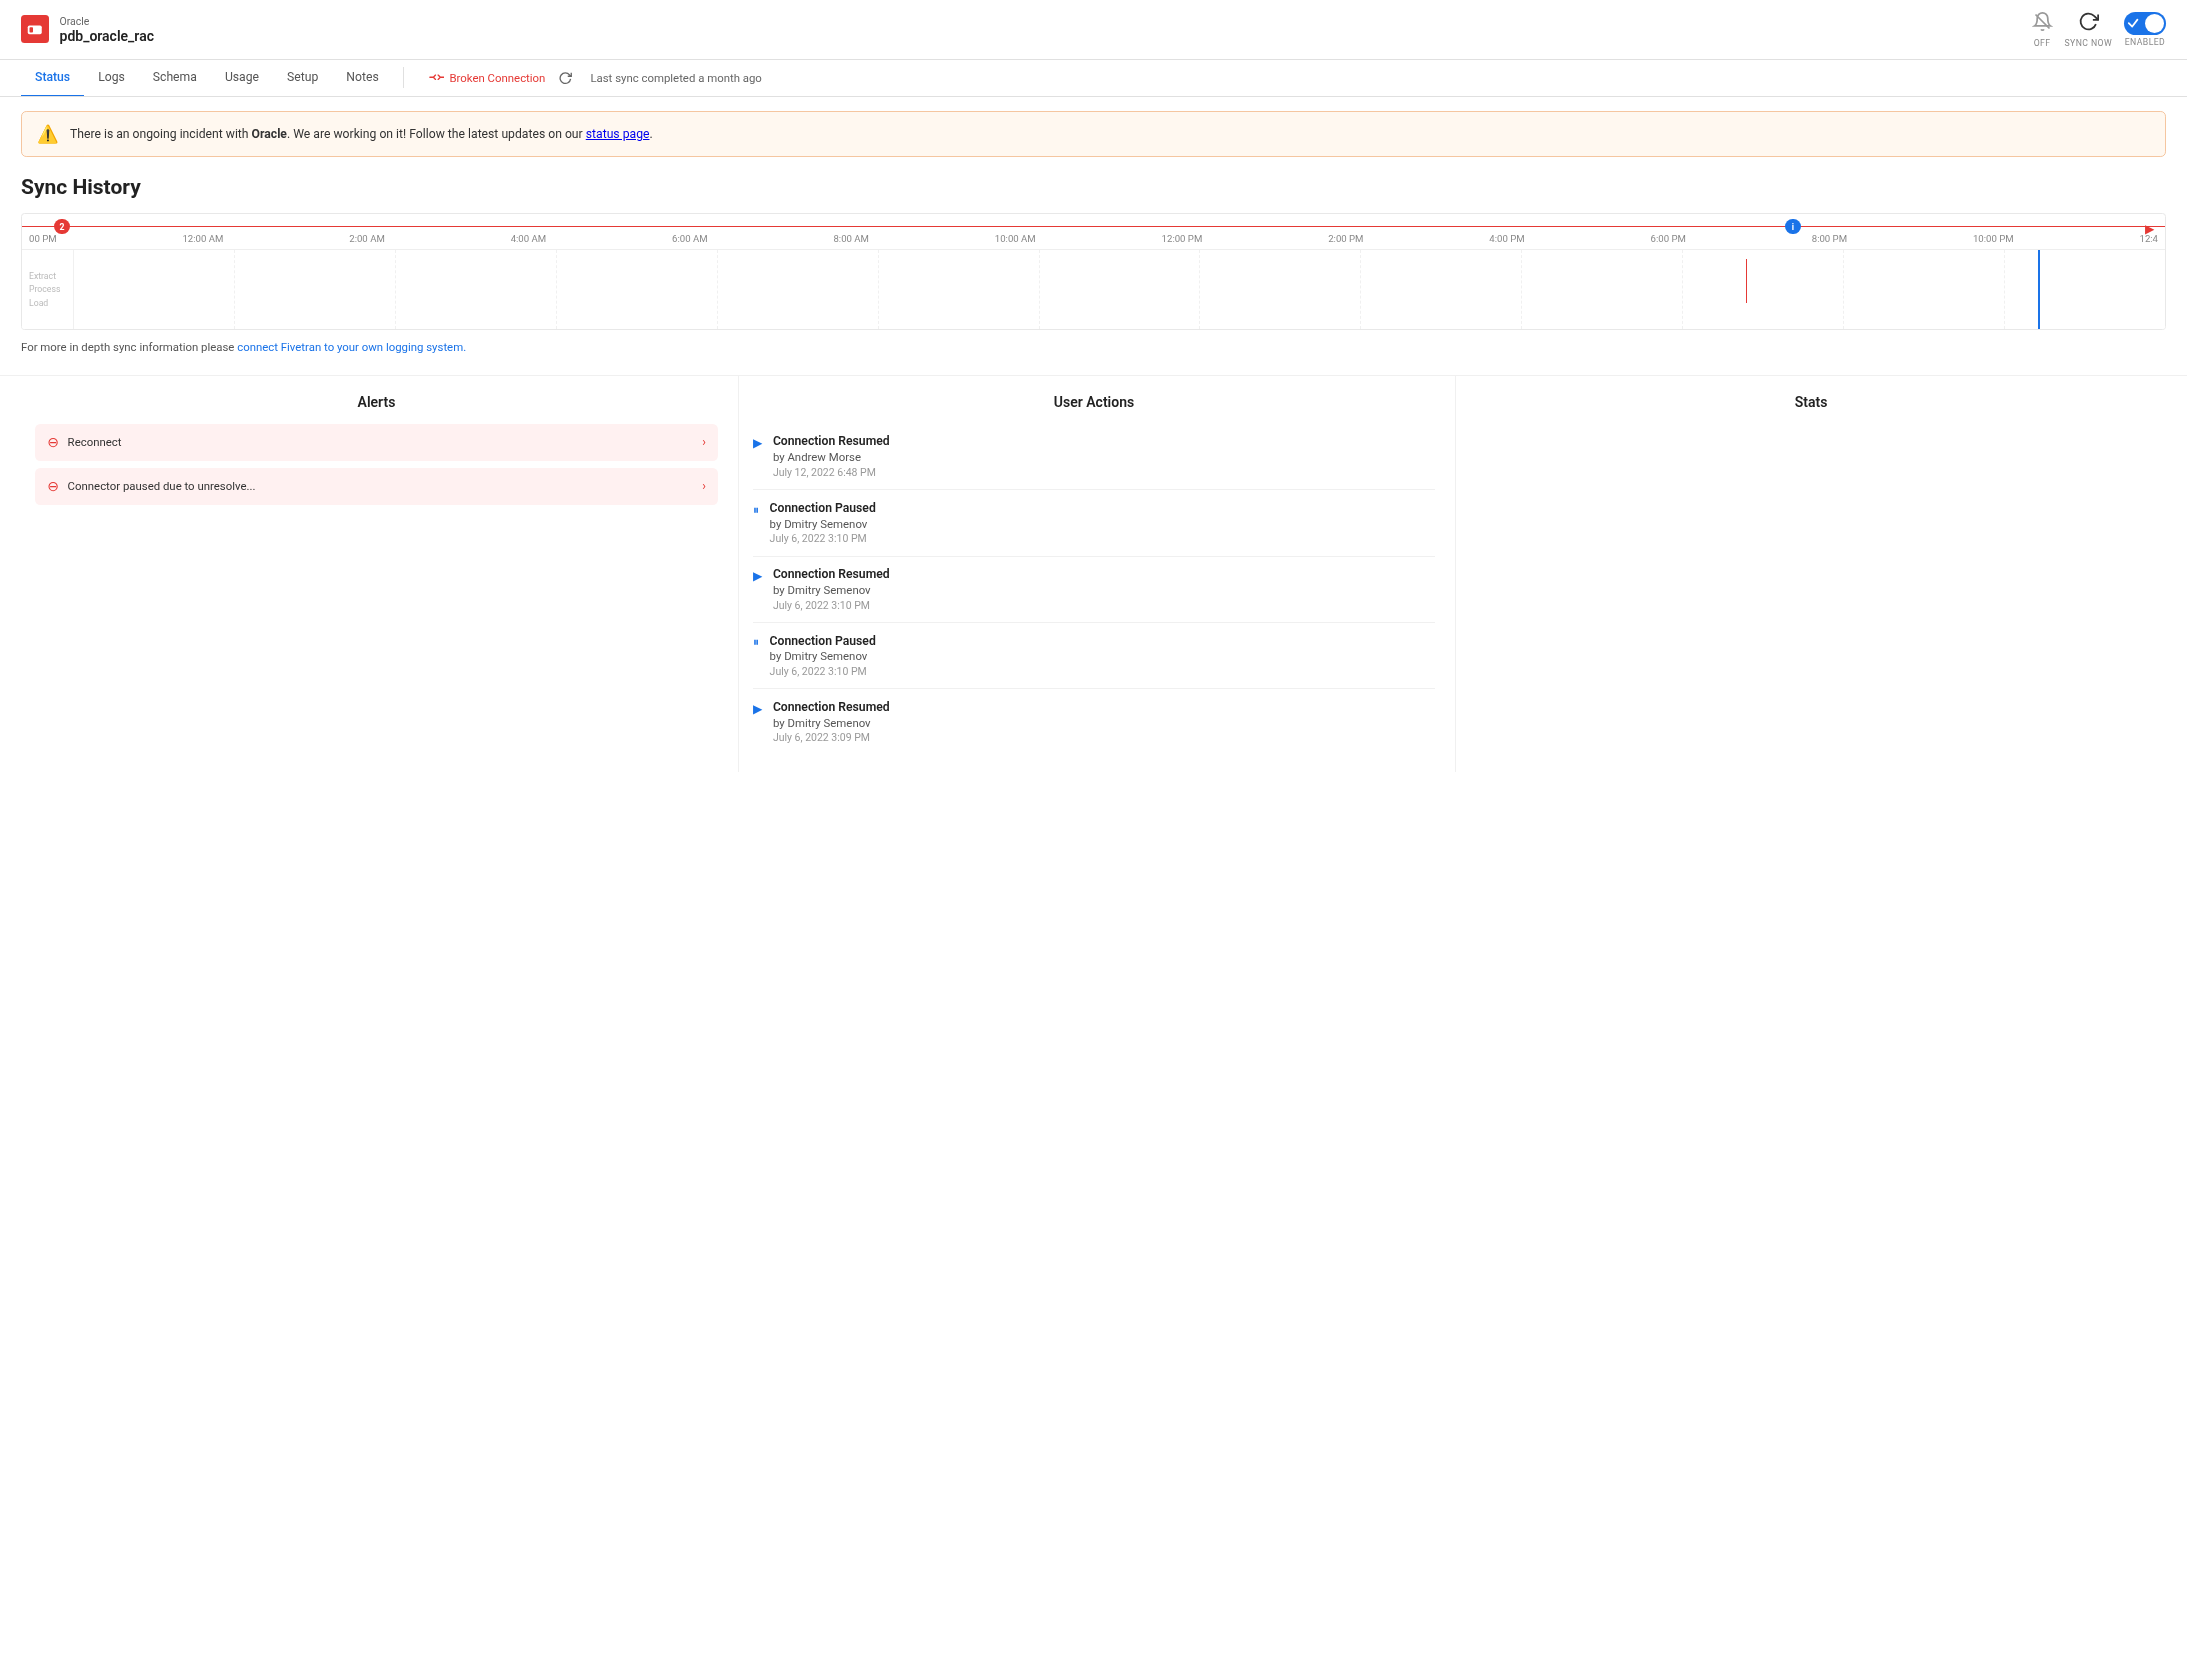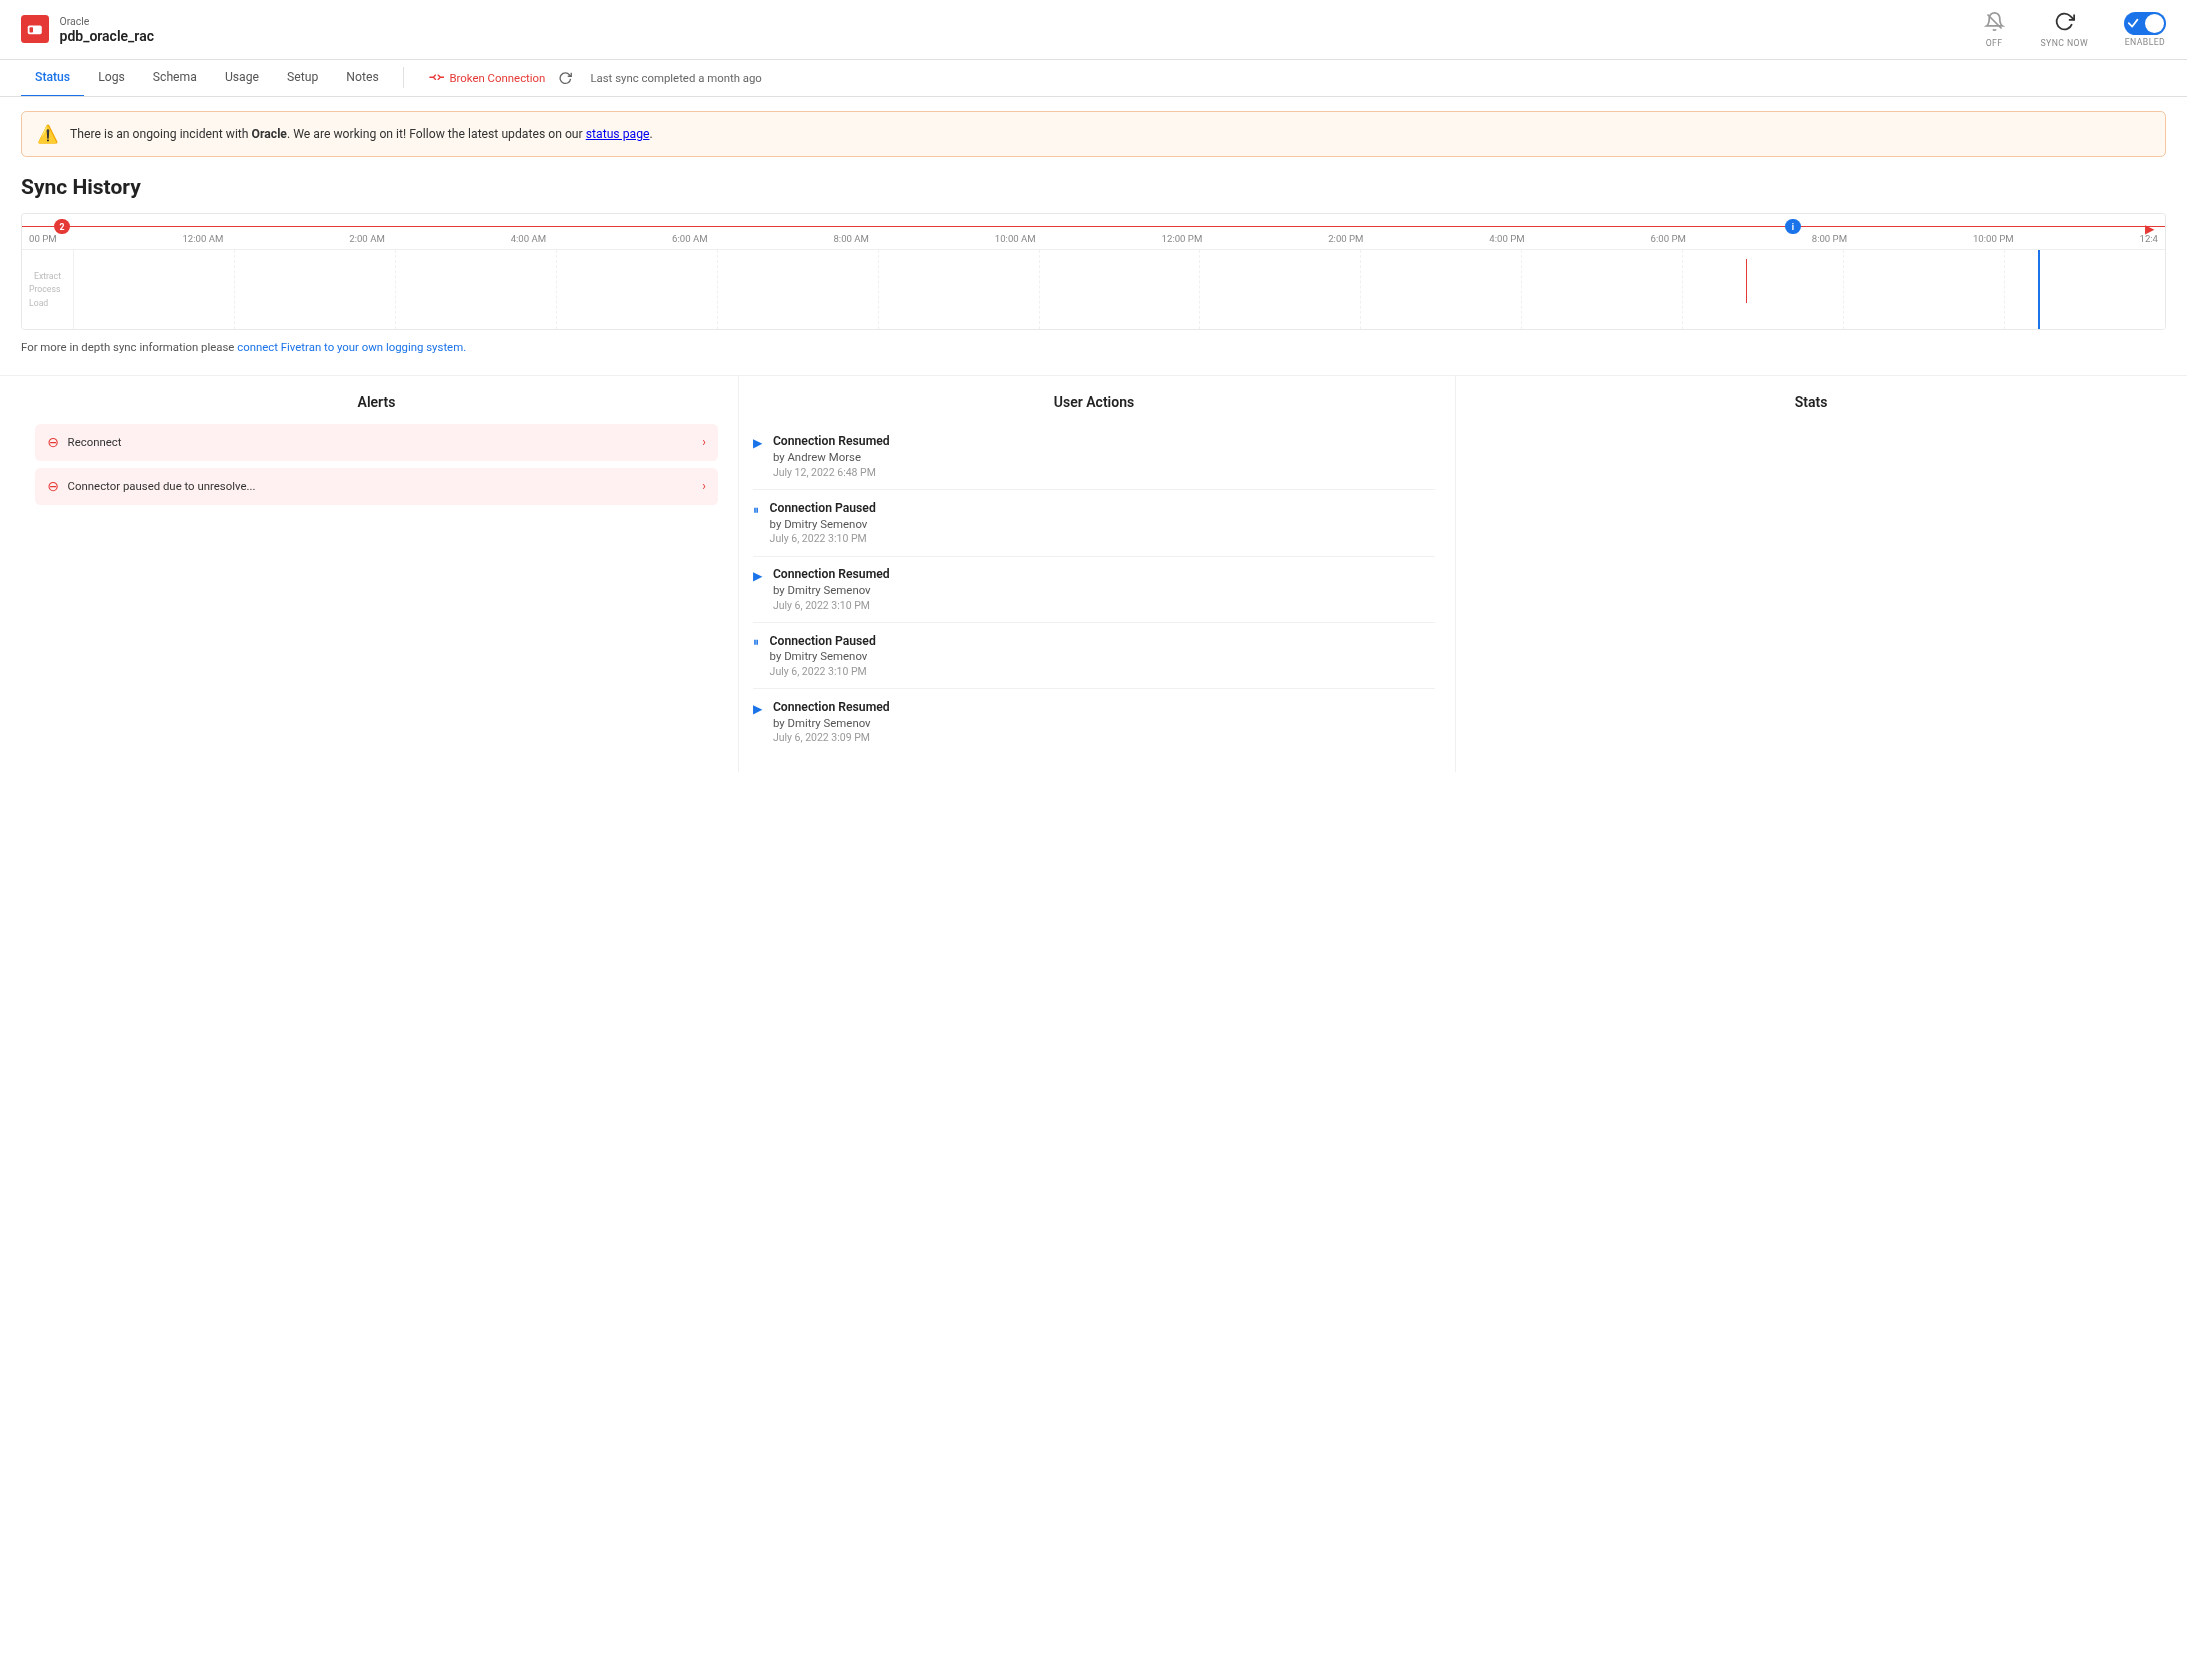--- a/index.html
+++ b/index.html
@@ -15,21 +15,21 @@
     .nav-tab { padding: 10.5px 14px; cursor: pointer; font-size: 12.2px; color: #555; border-bottom: 1.7px solid transparent; text-decoration: none; }
     .nav-tab.active { color: #1a73e8; border-bottom: 1.7px solid #1a73e8; font-weight: 500; }
     .nav-divider { width: 0.9px; height: 21px; background: #e0e0e0; margin: 0 10.5px; }
 
     
     .status-bar { display: flex; align-items: center; gap: 14px; margin-left: 14px; font-size: 11.4px; }
     .broken-conn { display: flex; align-items: center; gap: 5.2px; color: #e53935; }
     .last-sync { display: flex; align-items: center; gap: 17px; color: #666; }
 
     
-    .header-controls { display: flex; align-items: center; gap: 36px; }
+    .header-controls { display: flex; align-items: center; gap: 12px; }
     .control-item { display: flex; flex-direction: column; align-items: center; gap: 1.7px; }
     .control-label { font-size: 8.7px; color: #888; text-transform: uppercase; letter-spacing: 0.4px; }
     .bell-icon { font-size: 19px; color: #999; position: relative; }
     .sync-btn { background: none; border: none; cursor: pointer; font-size: 19px; color: #333; }
     .toggle-switch { width: 42px; height: 23px; background: #1a73e8; border-radius: 11.4px; position: relative; cursor: pointer; display: flex; align-items: center; padding: 1.7px; }
     .toggle-knob { width: 19px; height: 19px; background: white; border-radius: 50%; margin-left: auto; }
 
     
     .alert-banner { margin: 14px 21px; padding: 12.2px 15.7px; background: #fff8f0; border: 0.9px solid #f5c6a0; border-radius: 5.2px; display: flex; align-items: center; gap: 10.5px; font-size: 12.2px; }
     .alert-icon { font-size: 17.5px; }
@@ -187,21 +187,21 @@
         <span>6:00 PM</span>
         <span>8:00 PM</span>
         <span>10:00 PM</span>
         <span>12:4</span>
       </div>
     </div>
 
     <div style="position:relative; height:79px; background:#fff; display:flex;">
 
       <div style="width:52px; padding: 7px; display:flex; flex-direction:column; justify-content:center; gap:3.5px; border-right:0.9px solid #f0f0f0; flex-shrink:0;">
-        <span style="font-size:8.7px; color:#bbb;text-align:center;">Extract</span>
+        <span style="font-size:8.7px; color:#bbb;">Extract</span>
         <span style="font-size:8.7px; color:#bbb;">Process</span>
         <span style="font-size:8.7px; color:#bbb;">Load</span>
       </div>
 
       <div style="flex:1; position:relative; overflow:hidden;">
         <div style="position:absolute; top:0; left:0; right:0; bottom:0; display:flex;">
           <div style="flex:1; border-right:0.9px dashed #f0f0f0;"></div>
           <div style="flex:1; border-right:0.9px dashed #f0f0f0;"></div>
           <div style="flex:1; border-right:0.9px dashed #f0f0f0;"></div>
           <div style="flex:1; border-right:0.9px dashed #f0f0f0;"></div>

